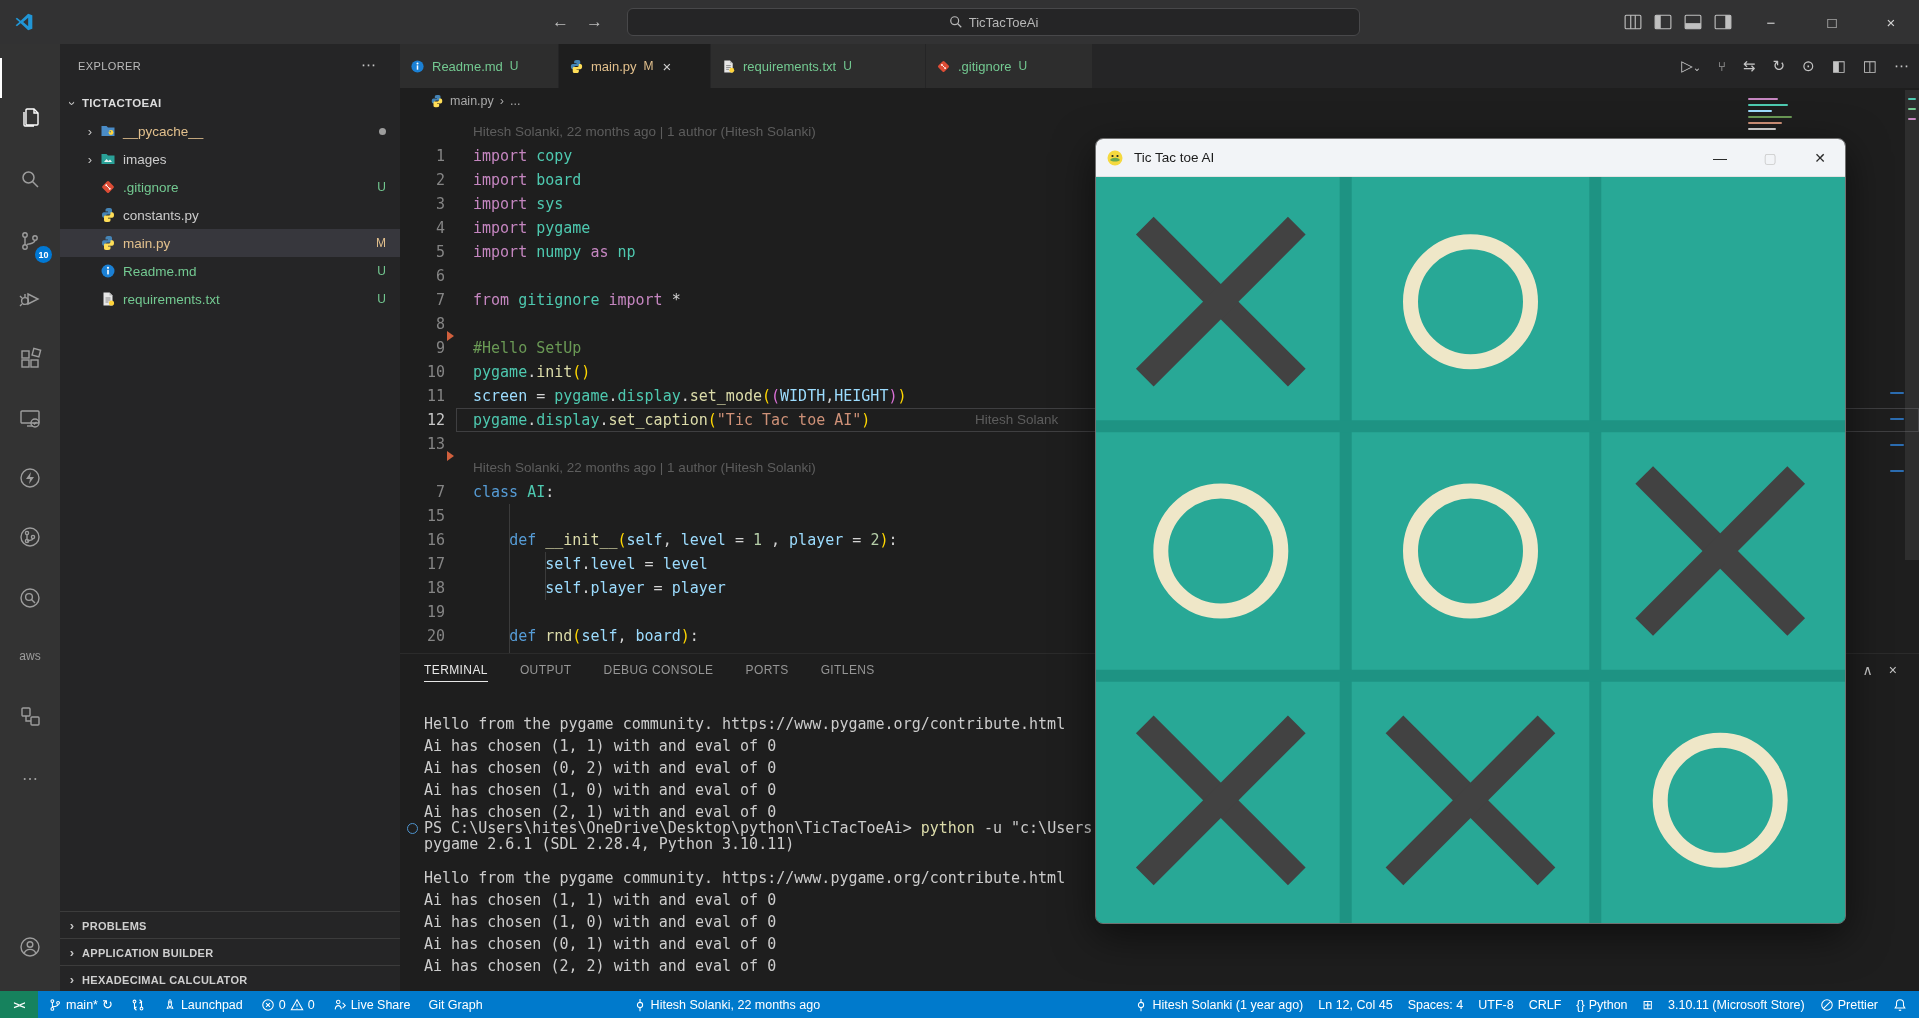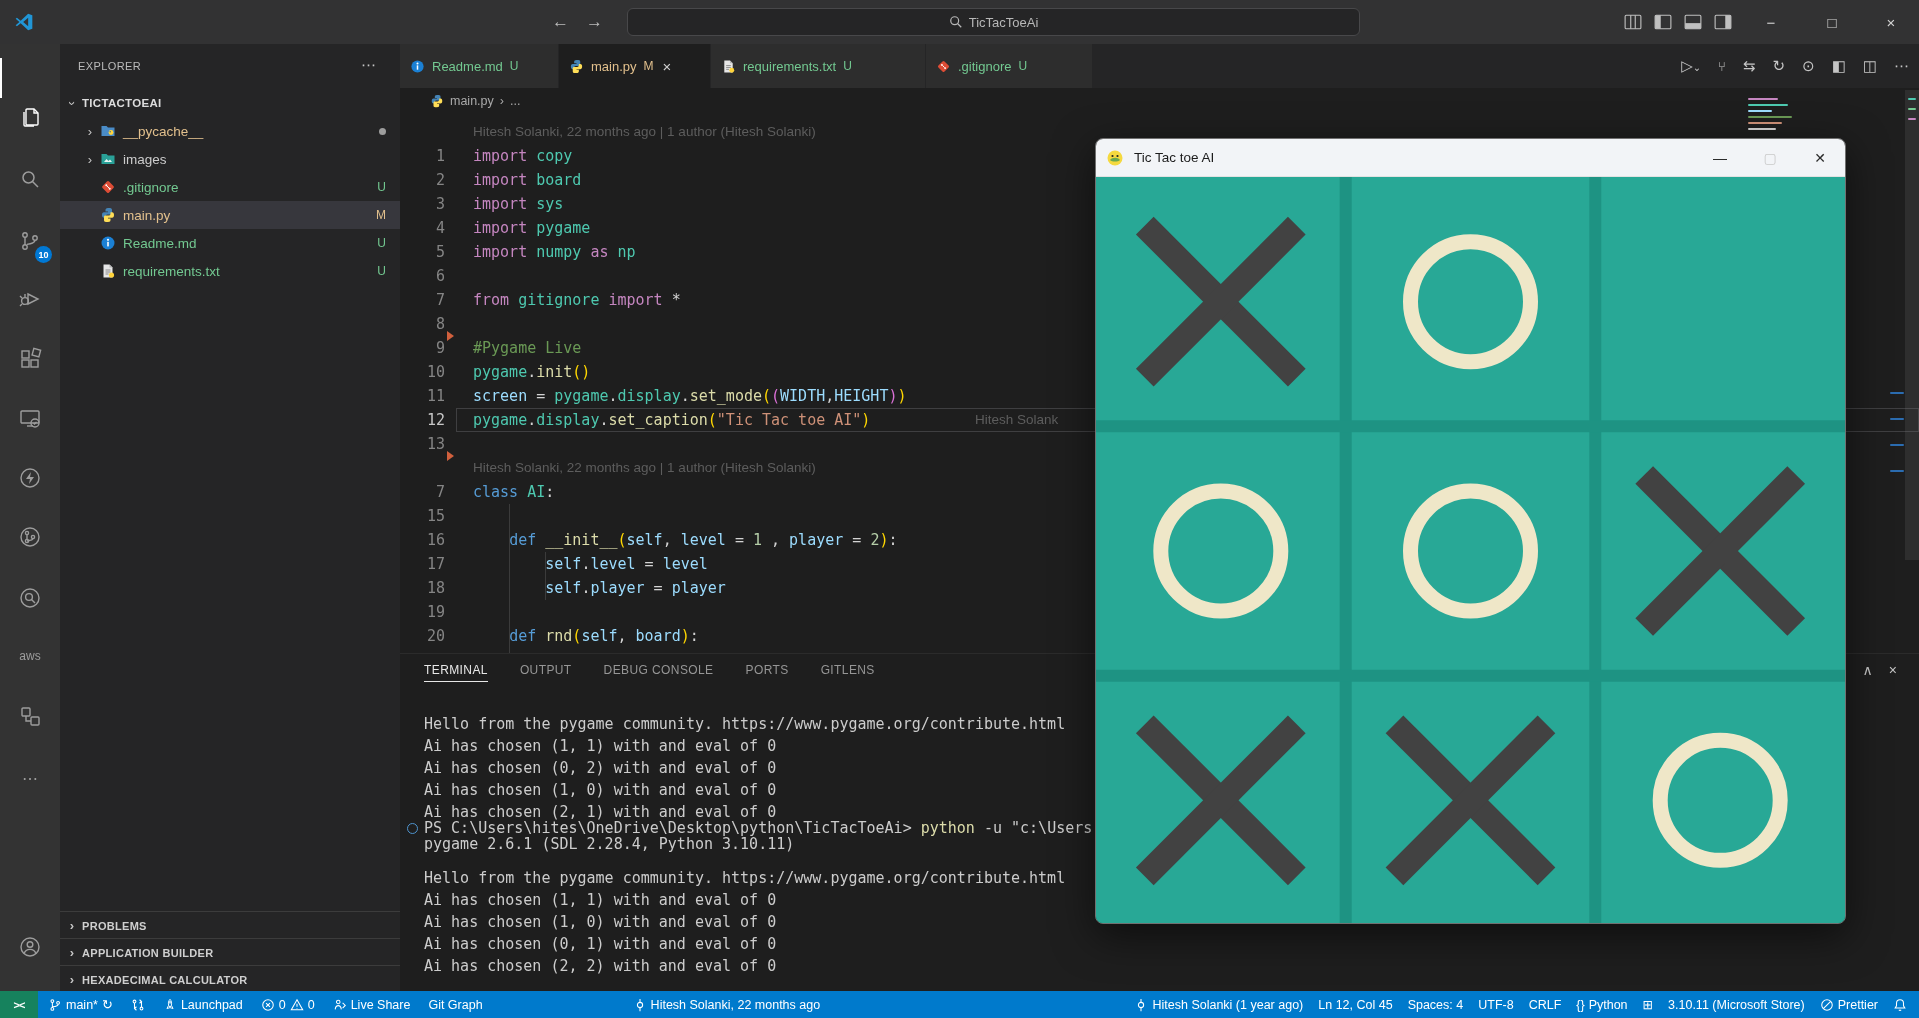--- a/index.html
+++ b/index.html
@@ -264,20 +264,30 @@
           <svg viewBox="0 0 16 16" width="16" height="16">
             <rect x="3.4" y="3.4" width="9.2" height="9.2" rx="1.5" transform="rotate(45 8 8)" fill="#dd4c35"></rect>
             <circle cx="6.3" cy="6.3" r="1" fill="#fff"></circle>
             <circle cx="9.7" cy="9.7" r="1" fill="#fff"></circle>
             <line x1="6.9" y1="6.9" x2="9.1" y2="9.1" stroke="#fff"></line>
           </svg>
         </span>
         <span style="color: rgb(115, 201, 145);">.gitignore</span>
         <span class="fbadge" style="color: rgb(115, 201, 145);">U</span>
       </div>
+      <div class="file-row">
+        <span class="chevslot chev"></span>
+        <span class="fico">
+          <svg viewBox="0 0 16 16" width="16" height="16">
+            <path d="M8 1C6 1 5.5 2 5.5 3v1.5H8v.7H4C2.5 5.2 2 6.5 2 8s.5 2.8 2 2.8h1.5V9.3c0-1 .8-1.8 1.8-1.8h3.4c.8 0 1.3-.6 1.3-1.4V3c0-1-.5-2-2-2H8z" fill="#4584b6"></path>
+            <path d="M8 15c2 0 2.5-1 2.5-2v-1.5H8v-.7h4c1.5 0 2-1.3 2-2.8s-.5-2.8-2-2.8h-1.5v1.5c0 1-.8 1.8-1.8 1.8H5.3c-.8 0-1.3.6-1.3 1.4V13c0 1 .5 2 2 2h2z" fill="#ffde57"></path>
+          </svg>
+        </span>
+        <span style="color: rgb(204, 204, 204);">constants.py</span>
+      </div>
       <div class="file-row selected">
         <span class="chevslot chev"></span>
         <span class="fico">
           <svg viewBox="0 0 16 16" width="16" height="16">
             <path d="M8 1C6 1 5.5 2 5.5 3v1.5H8v.7H4C2.5 5.2 2 6.5 2 8s.5 2.8 2 2.8h1.5V9.3c0-1 .8-1.8 1.8-1.8h3.4c.8 0 1.3-.6 1.3-1.4V3c0-1-.5-2-2-2H8z" fill="#4584b6"></path>
             <path d="M8 15c2 0 2.5-1 2.5-2v-1.5H8v-.7h4c1.5 0 2-1.3 2-2.8s-.5-2.8-2-2.8h-1.5v1.5c0 1-.8 1.8-1.8 1.8H5.3c-.8 0-1.3.6-1.3 1.4V13c0 1 .5 2 2 2h2z" fill="#ffde57"></path>
           </svg>
         </span>
         <span style="color: rgb(226, 192, 141);">main.py</span>
         <span class="fbadge" style="color: rgb(226, 192, 141);">M</span>
@@ -426,21 +436,21 @@
         <span class="ln">7</span>
         <span class="ctext"><span class="tk-k">from</span><span class="tk-w"> </span><span class="tk-t">gitignore</span><span class="tk-w"> </span><span class="tk-k">import</span><span class="tk-w"> *</span></span>
       </div>
       <div class="crow" style="top: 198px;">
         <span class="ln">8</span>
         <span class="ctext"></span>
       </div>
       <div class="crow" style="top: 222px;">
         <span class="gmark"></span>
         <span class="ln">9</span>
-        <span class="ctext"><span class="tk-c">#Pygame Live</span></span>
+        <span class="ctext"><span class="tk-c">#Hello SetUp</span></span>
       </div>
       <div class="crow" style="top: 246px;">
         <span class="ln">10</span>
         <span class="ctext"><span class="tk-t">pygame</span><span class="tk-w">.</span><span class="tk-f">init</span><span class="tk-y">()</span></span>
       </div>
       <div class="crow" style="top: 270px;">
         <span class="ln">11</span>
         <span class="ctext"><span class="tk-v">screen</span><span class="tk-w"> = </span><span class="tk-t">pygame</span><span class="tk-w">.</span><span class="tk-t">display</span><span class="tk-w">.</span><span class="tk-f">set_mode</span><span class="tk-y">(</span><span class="tk-m">(</span><span class="tk-v">WIDTH</span><span class="tk-w">,</span><span class="tk-v">HEIGHT</span><span class="tk-m">)</span><span class="tk-y">)</span></span>
       </div>
       <div class="crow" style="top: 294px;">

